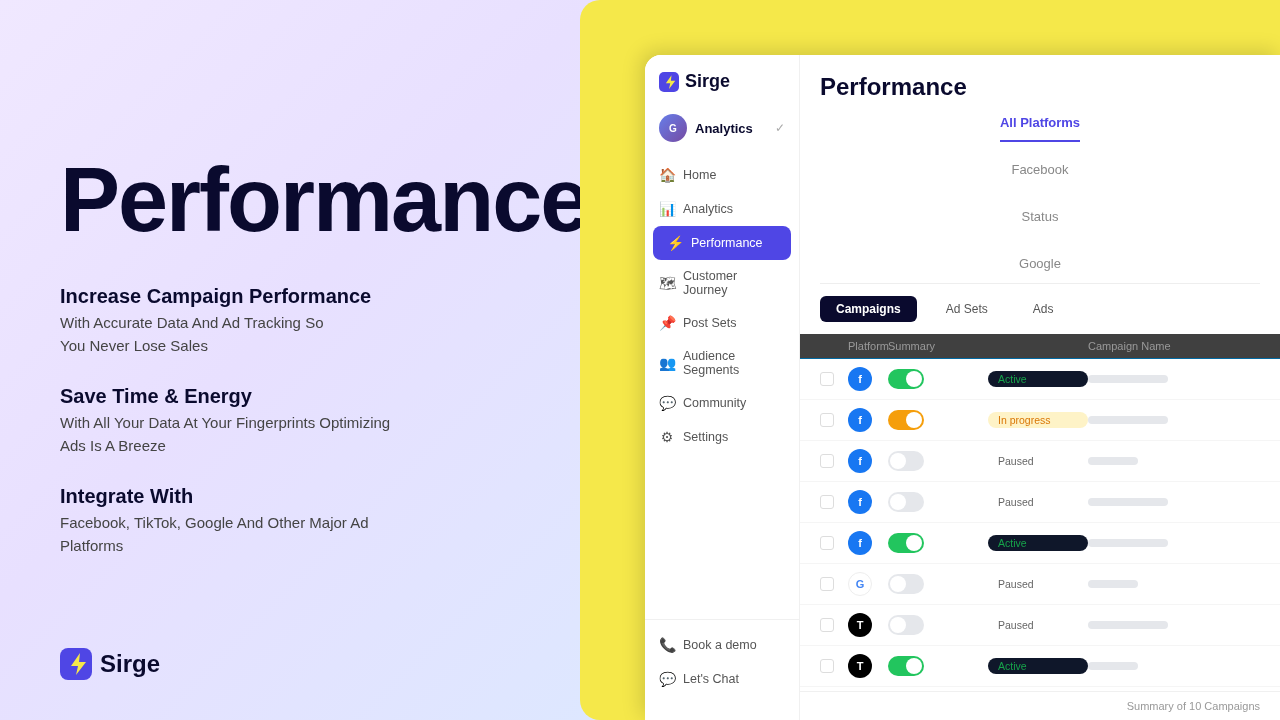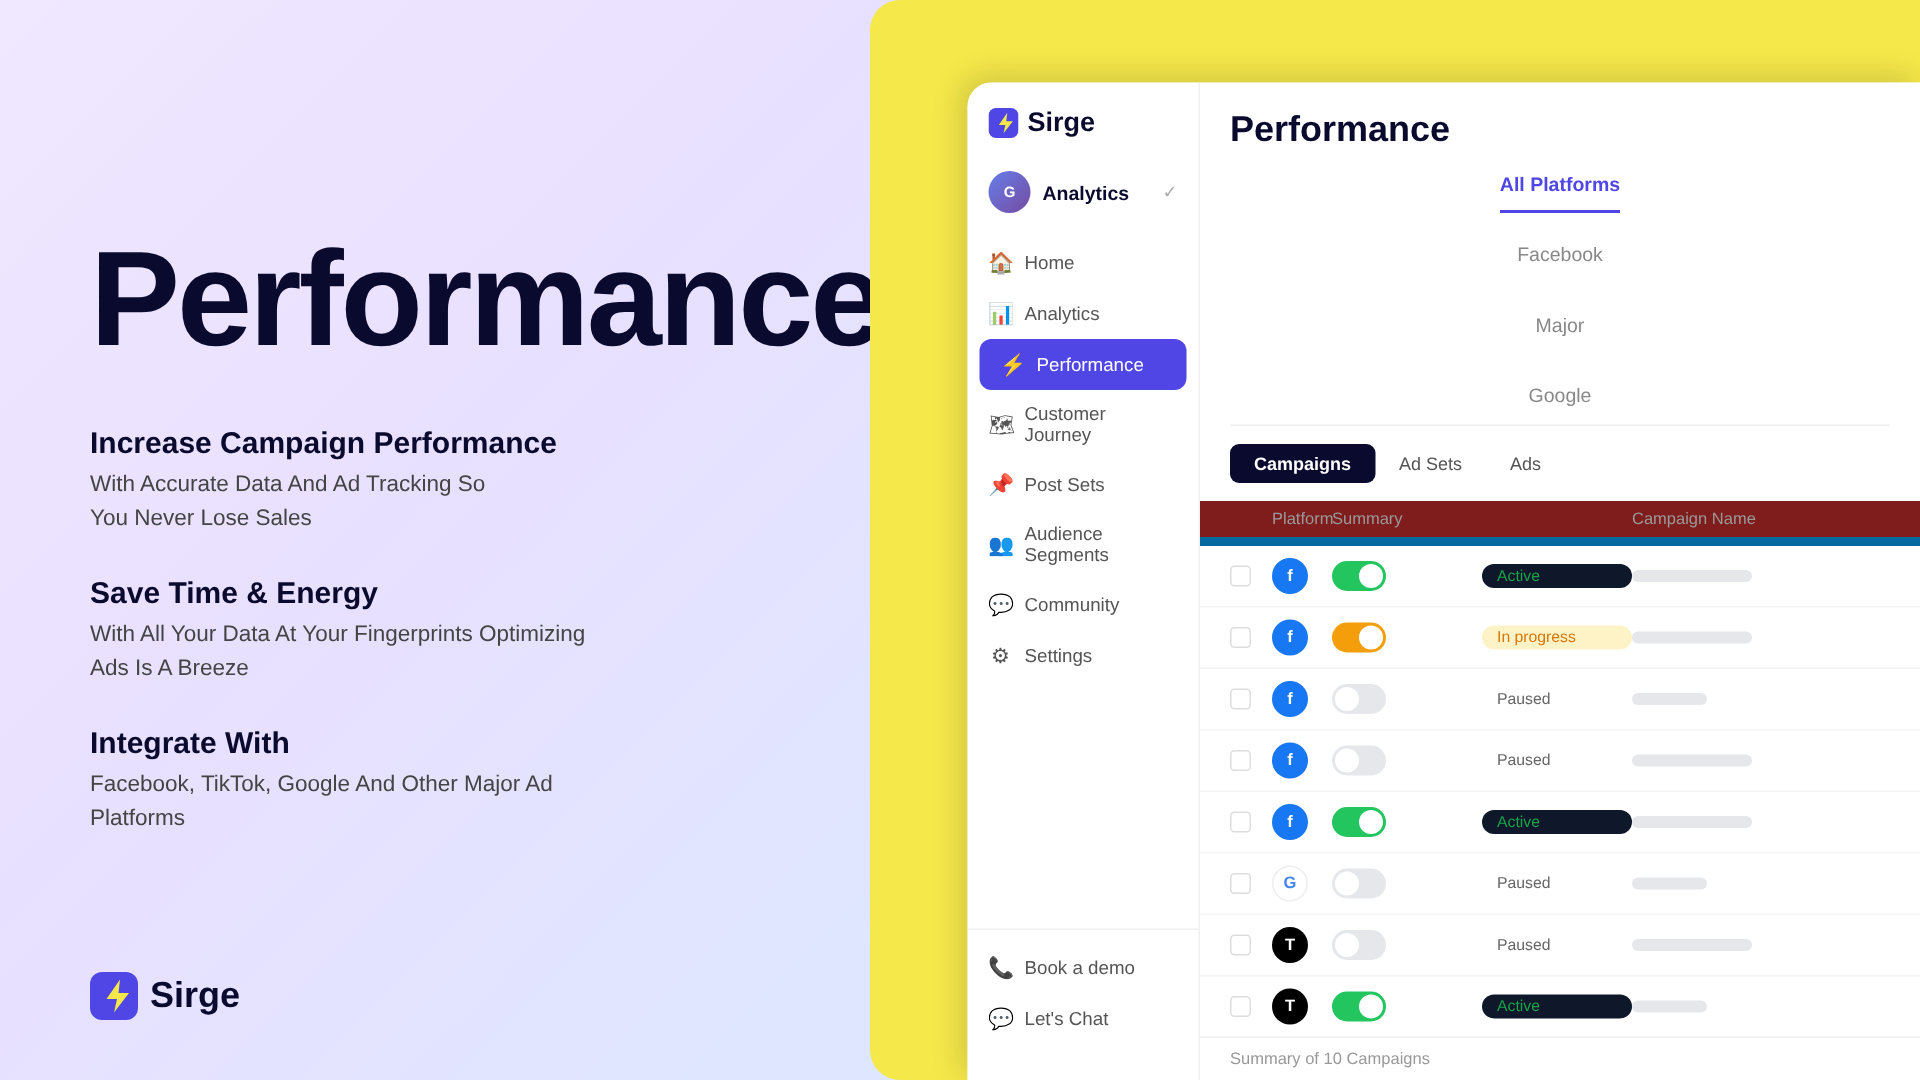--- a/index.html
+++ b/index.html
@@ -221,21 +221,21 @@
     }
 
     .platform-tab.active {
       color: #4f46e5;
       border-bottom: 2px solid #4f46e5;
       font-weight: 600;
     }
 
     .sub-tabs {
       display: flex;
-      gap: 0;
+      gap: 13px;
       padding: 12px 20px;
     }
 
     .sub-tab {
       padding: 6px 16px;
       border-radius: 6px;
       font-size: 12px;
       cursor: pointer;
       color: #555;
       background: transparent;
@@ -251,22 +251,22 @@
     
     .table-container {
       flex: 1;
       overflow: hidden;
     }
 
     .table-header-row {
       display: grid;
       grid-template-columns: 28px 40px 100px 100px 1fr;
       padding: 6px 20px;
-      border-bottom: 6px solid #0369a1;
-      background: #7f1d1d;
+      border-bottom: 1px solid #0369a1;
+      background: #404040;
     }
 
     .table-col-header {
       font-size: 11px;
       color: #999;
       font-weight: 500;
     }
 
     .table-row {
       display: grid;
@@ -379,20 +379,21 @@
 
     .campaign-bar.short {
       width: 50px;
     }
 
     .table-footer {
       padding: 8px 20px;
       font-size: 11px;
       color: #999;
       border-top: 1px solid #f0f0f0;
+      text-align: right;
     }
   </style>
 </head>
 <body>
 
 <div class="left-panel">
   <h1 class="hero-title">Performance</h1>
 
   <div class="feature-block">
     <div class="feature-title">Increase Campaign Performance</div>
@@ -489,21 +490,21 @@
         </div>
       </div>
     </div>
 
     <div class="main-content">
       <div class="main-header">
         <h2 class="main-title">Performance</h2>
         <div class="platform-tabs">
           <div class="platform-tab active">All Platforms</div>
           <div class="platform-tab">Facebook</div>
-          <div class="platform-tab">Major</div>
+          <div class="platform-tab">Status</div>
           <div class="platform-tab">Google</div>
         </div>
       </div>
 
       <div class="sub-tabs">
         <button class="sub-tab active">Campaigns</button>
         <button class="sub-tab">Ad Sets</button>
         <button class="sub-tab">Ads</button>
       </div>
 

